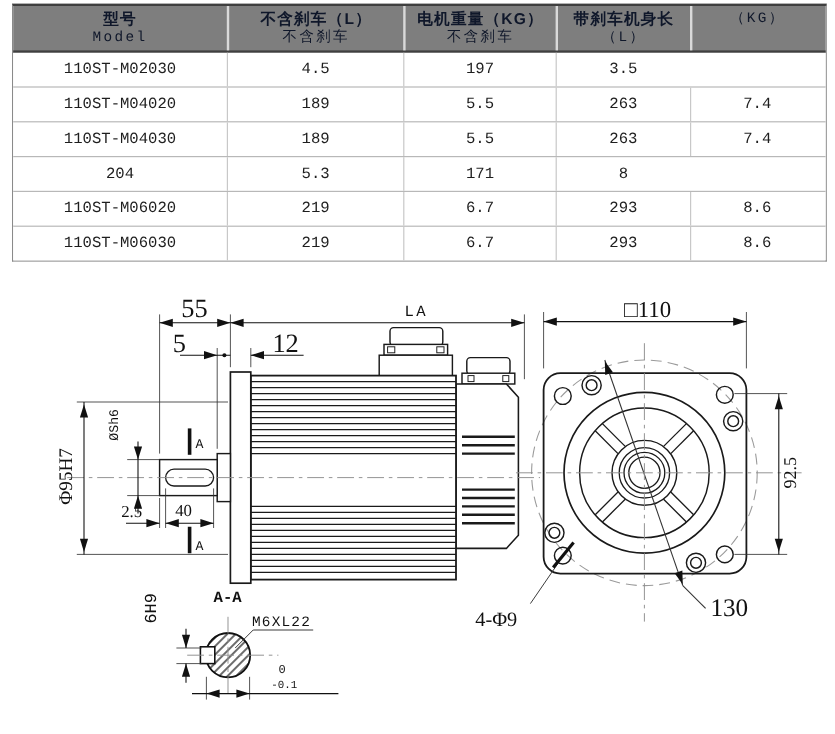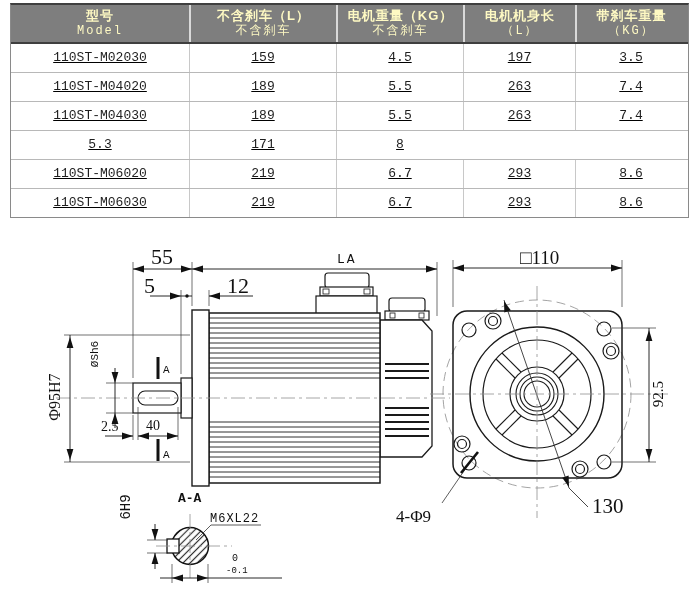--- a/index.html
+++ b/index.html
@@ -3,25 +3,25 @@
 <meta charset="utf-8">
 <style>
   html,body{margin:0;padding:0;background:#fff;}
   .page{position:relative;width:696px;height:612px;background:#fff;overflow:hidden;
         font-family:"Liberation Sans",sans-serif;}
   .drawing-svg{position:absolute;left:0;top:0;}
   .spec-table{position:absolute;left:10px;top:3px;width:677px;z-index:2;
               border:1px solid #8a8a8a;border-top:2px solid #3f3f3f;background:#fff;}
   .thead{display:grid;grid-template-columns:178px 147px 127px 112px 111px;
          background:#7e7e7e;border-bottom:2px solid #3f3f3f;}
-  .th{color:#fef9c3;text-align:center;padding:3px 0 4px;border-left:2px solid #d9d9d9;}
+  .th{color:#0f172a;text-align:center;padding:3px 0 4px;border-left:2px solid #d9d9d9;}
   .th:first-child{border-left:none;}
   .th .zh{font:700 13px/16px "Liberation Sans",sans-serif;letter-spacing:1px;}
   .th .sub{font:400 12px/14px "Liberation Mono",monospace;letter-spacing:2px;}
-  .trow{display:grid;grid-template-columns:178px 147px 127px 112px 111px;background:#fff;text-decoration:underline;}
+  .trow{display:grid;grid-template-columns:178px 147px 127px 112px 111px;background:#fff;}
   .trow + .trow{border-top:1px solid #b8b8b8;}
   .td{font:400 13px/28px "Liberation Mono",monospace;color:#1e1e1e;text-align:center;
       border-left:1px solid #c8c8c8;height:28px;}
   .td:first-child{border-left:none;}
   text{fill:#111;}
   .dimserif{font-family:"Liberation Serif",serif;}
   .dimmono{font-family:"Liberation Mono",monospace;}
 </style>
 </head>
 <body>
@@ -36,50 +36,49 @@
       </div>
       <div class="th">
         <div class="zh">不含刹车（L）</div>
         <div class="sub">不含刹车</div>
       </div>
       <div class="th">
         <div class="zh">电机重量（KG）</div>
         <div class="sub">不含刹车</div>
       </div>
       <div class="th">
-        <div class="zh">电机机身长</div>
+        <div class="zh">带刹车机身长</div>
         <div class="sub">（L）</div>
       </div>
       <div class="th">
-        <div class="zh">带刹车重量</div>
         <div class="sub">（KG）</div>
       </div>
     </div>
     <div class="trow">
       <div class="td">110ST-M02030</div>
-      <div class="td">159</div>
       <div class="td">4.5</div>
       <div class="td">197</div>
       <div class="td">3.5</div>
     </div>
     <div class="trow">
       <div class="td">110ST-M04020</div>
       <div class="td">189</div>
       <div class="td">5.5</div>
       <div class="td">263</div>
       <div class="td">7.4</div>
     </div>
     <div class="trow">
       <div class="td">110ST-M04030</div>
       <div class="td">189</div>
       <div class="td">5.5</div>
       <div class="td">263</div>
       <div class="td">7.4</div>
     </div>
     <div class="trow">
+      <div class="td">204</div>
       <div class="td">5.3</div>
       <div class="td">171</div>
       <div class="td">8</div>
     </div>
     <div class="trow">
       <div class="td">110ST-M06020</div>
       <div class="td">219</div>
       <div class="td">6.7</div>
       <div class="td">293</div>
       <div class="td">8.6</div>

